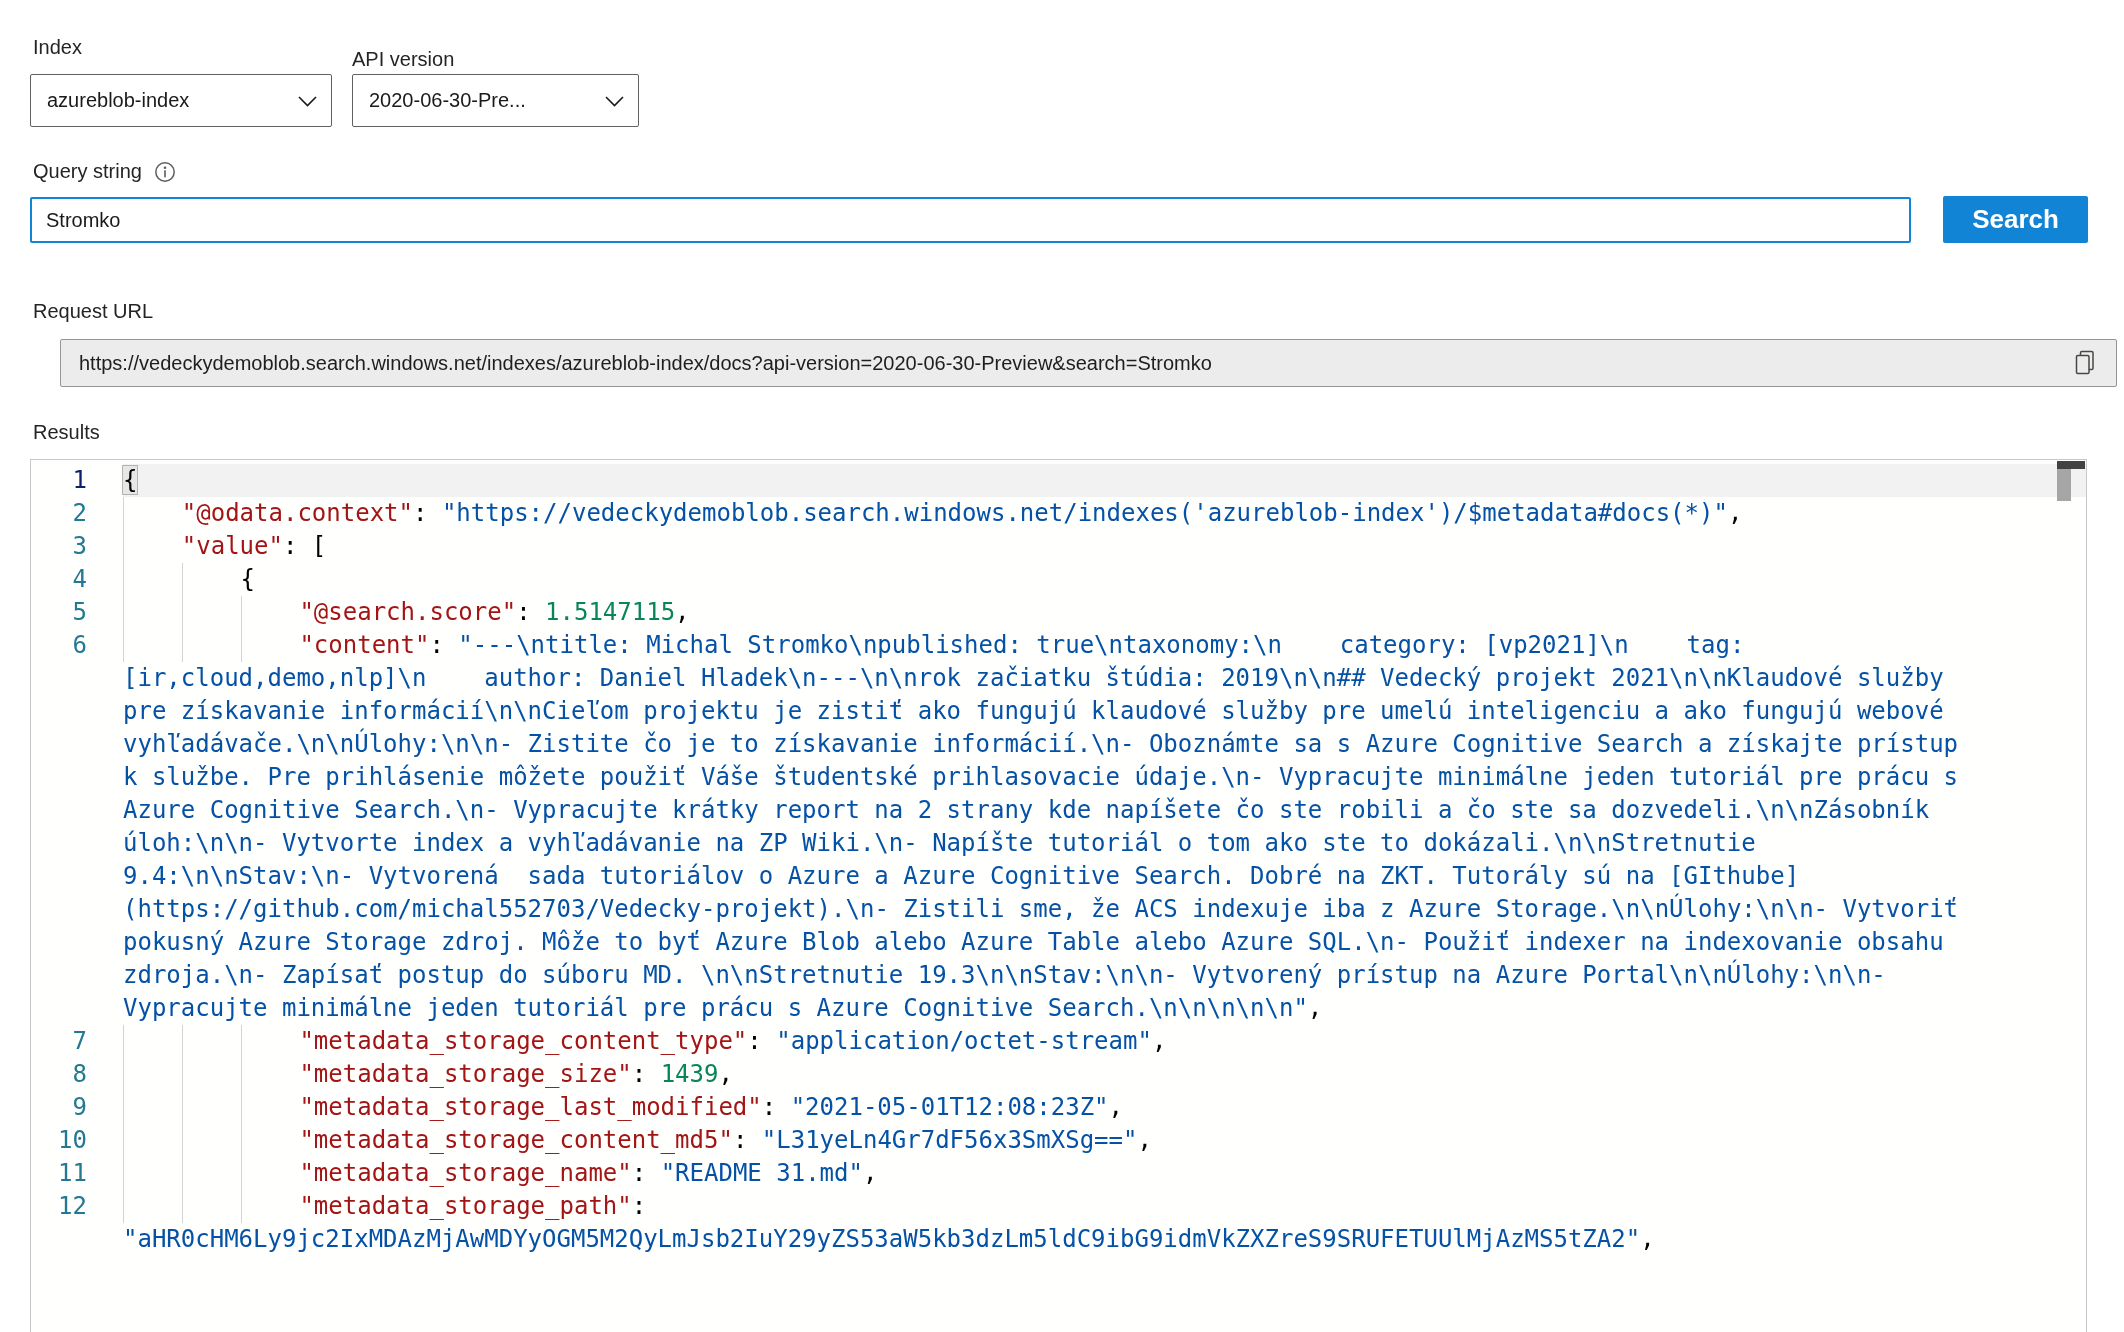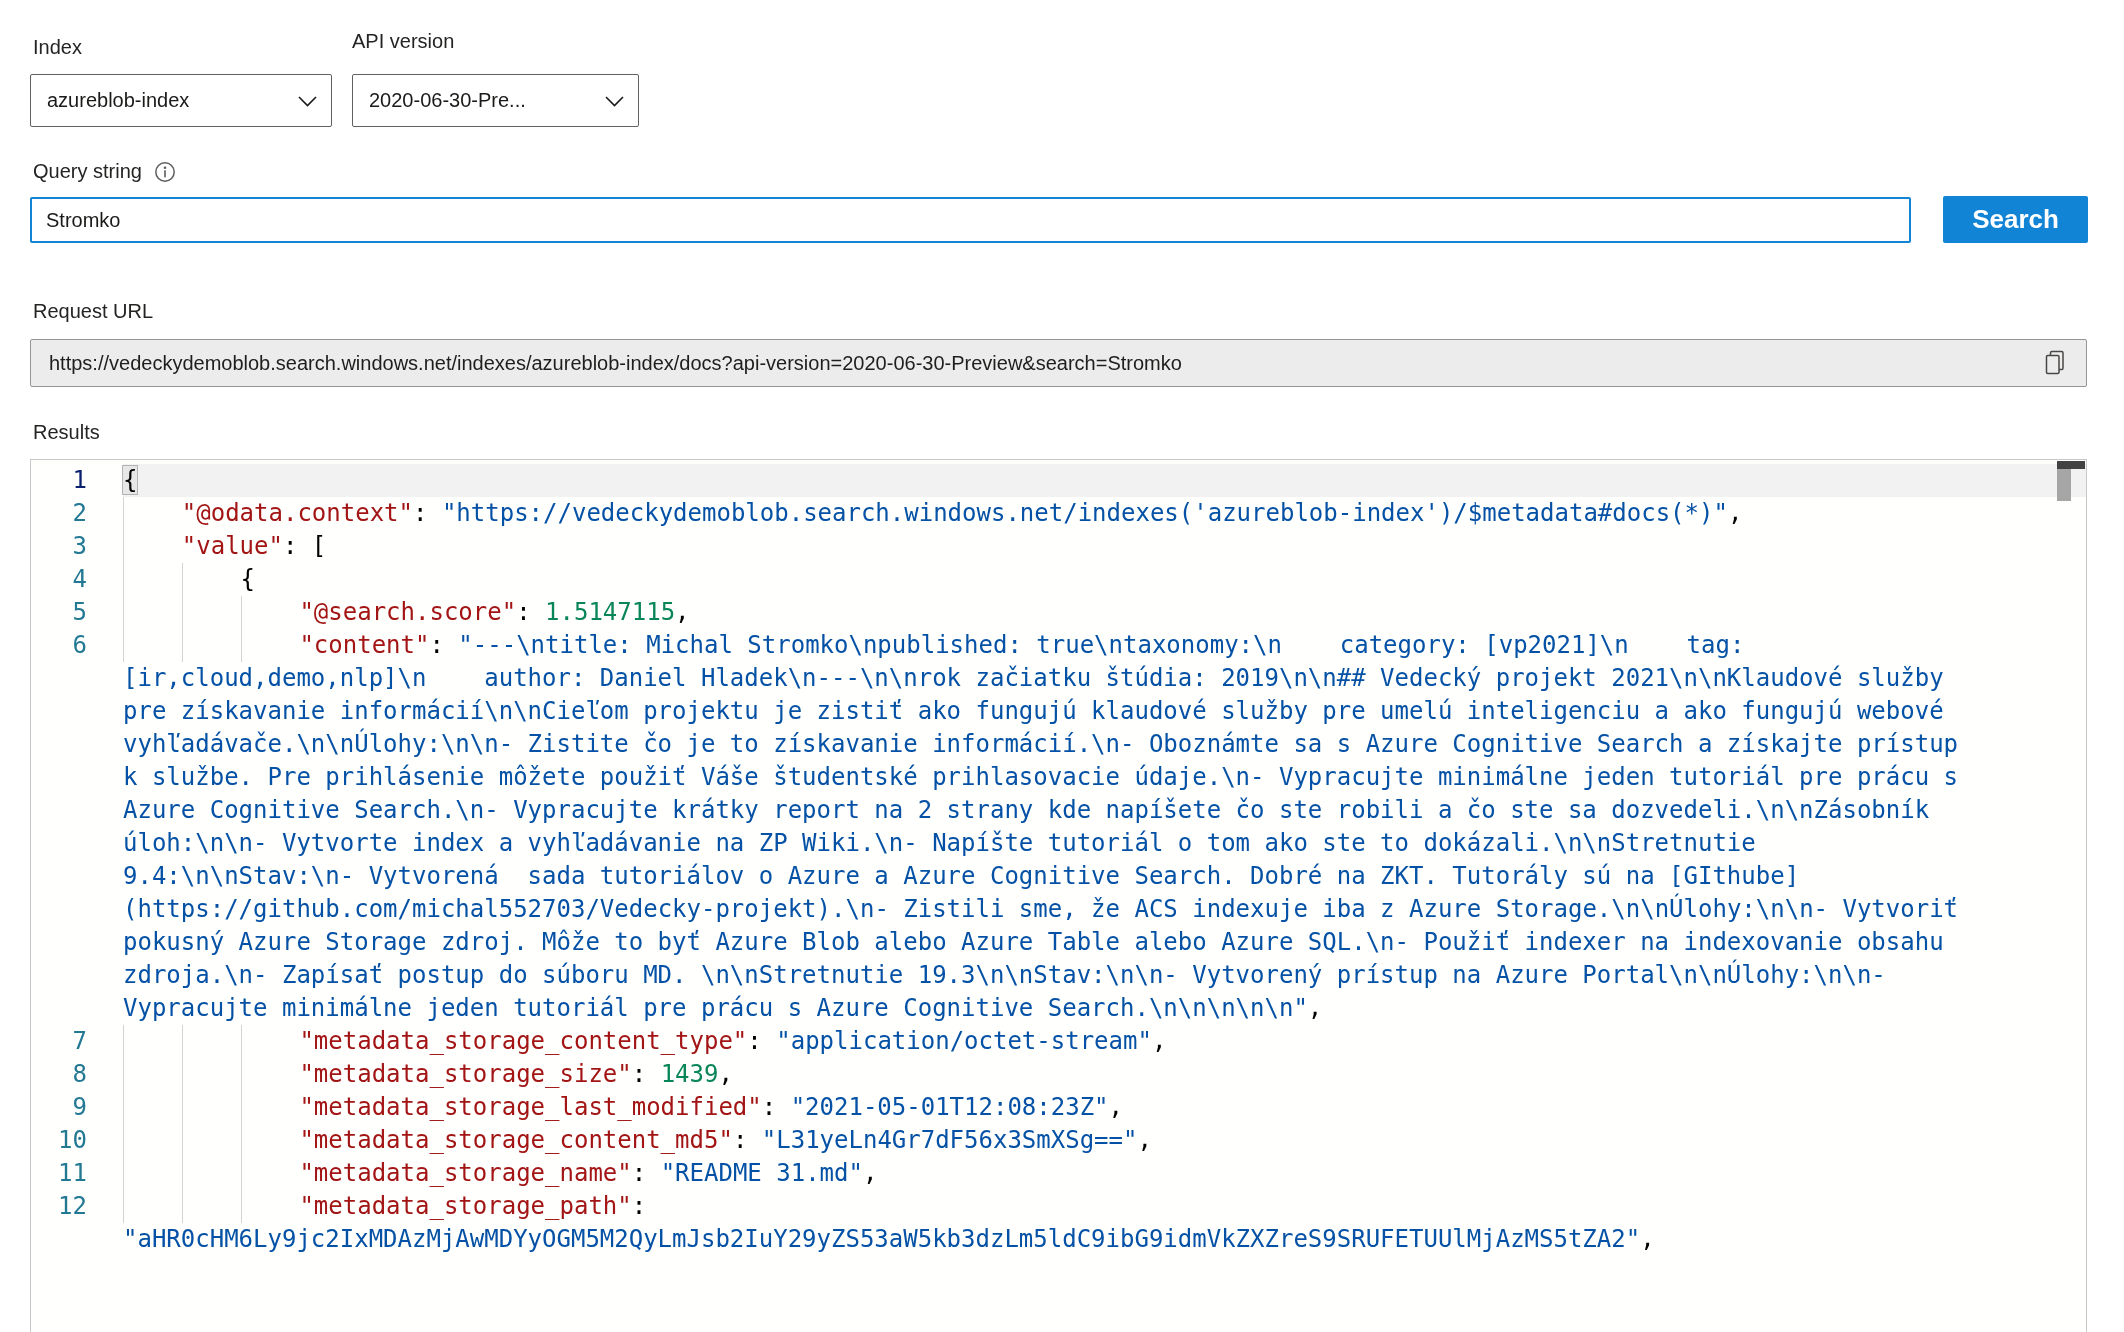--- a/index.html
+++ b/index.html
@@ -29,20 +29,21 @@
   .search-btn{
     border:none;border-radius:2px;background:var(--accent,#1184d6);color:#fff;
     font-family:"Liberation Sans",sans-serif;font-size:26px;font-weight:600;cursor:pointer;
   }
 
   
   .url-box{
     box-sizing:border-box;display:flex;align-items:center;
     background:#ececec;border:1px solid #979593;border-radius:2px;
     padding:0 16px 0 18px;
+    margin-left:30px;
   }
   .url-text{flex:1;font-size:20px;color:#1f1e1d;white-space:nowrap;overflow:hidden;}
   .copy-btn{flex:none;background:none;border:none;padding:2px;cursor:pointer;line-height:0;}
 
   
   .editor{
     box-sizing:border-box;background:#fffffe;border:1px solid #c8c8c8;
     overflow:hidden;padding-top:4px;
   }
   .code-row{display:flex;align-items:flex-start;}
@@ -80,21 +81,21 @@
 <div class="abs label" style="left:33px;top:36px;">Index</div>
 <div class="abs select" style="left:30px;top:74px;width:302px;">
   <span>azureblob-index</span>
   <span class="chev">
     <svg width="19" height="11" viewBox="0 0 19 11">
         <path d="M1 1 L9.5 9.5 L18 1" fill="none" stroke="#1b1a19" stroke-width="1.6"></path>
       </svg>
   </span>
 </div>
 
-<div class="abs label" style="left:352px;top:30px;text-align:center;">API version</div>
+<div class="abs label" style="left:352px;top:48px;text-align:center;">API version</div>
 <div class="abs select" style="left:352px;top:74px;width:287px;">
   <span>2020-06-30-Pre...</span>
   <span class="chev">
     <svg width="19" height="11" viewBox="0 0 19 11">
         <path d="M1 1 L9.5 9.5 L18 1" fill="none" stroke="#1b1a19" stroke-width="1.6"></path>
       </svg>
   </span>
 </div>
 
 <div class="abs" style="left:33px;top:160px;display:flex;align-items:center;gap:12px;">

